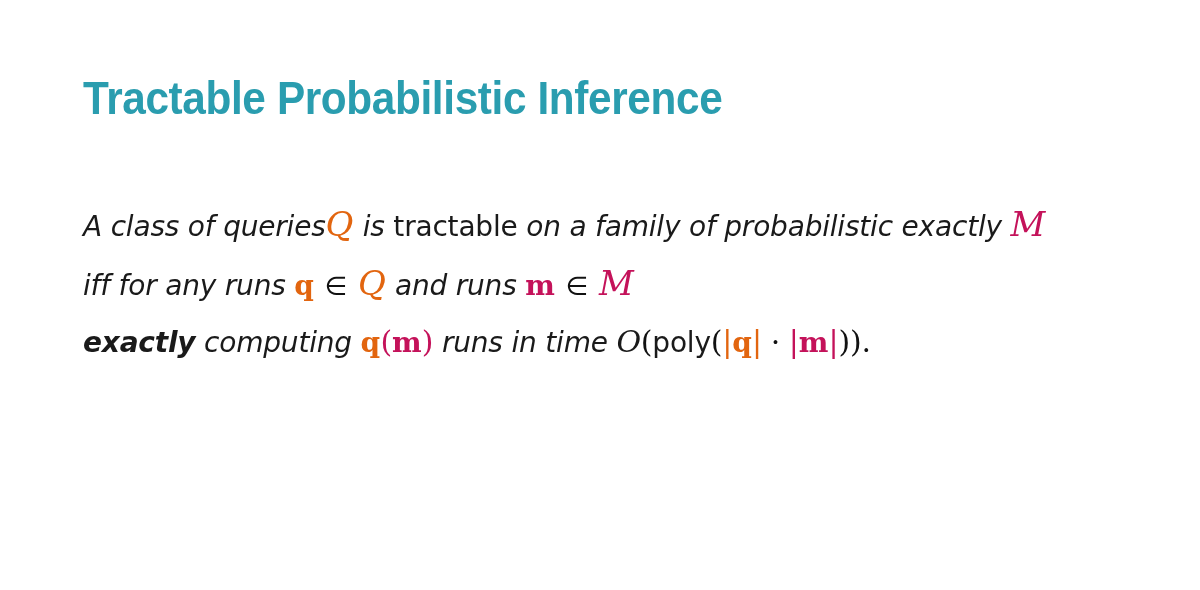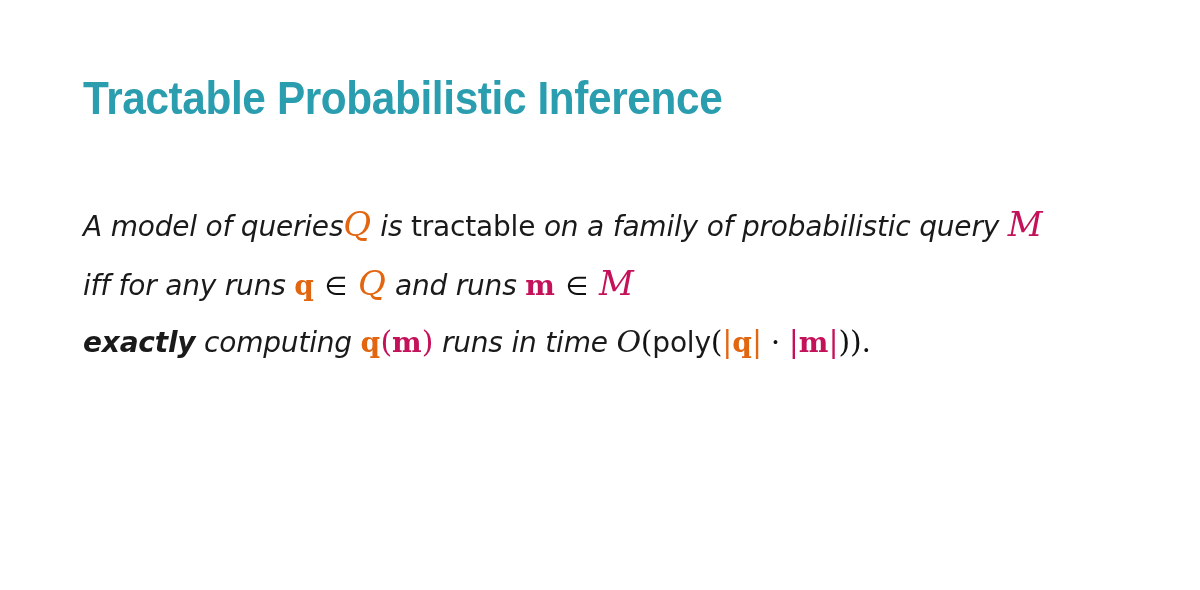--- a/index.html
+++ b/index.html
@@ -97,21 +97,21 @@
 </head>
 <body>
 
 <div class="slide">
 
   <div class="slide-title">Tractable Probabilistic Inference</div>
 
   <div class="body-block">
 
     <div class="body-line">
-      <span>A model of queries</span><span class="cal" style="color:#e2650f;">Q</span> <span>is</span> <span class="rm">tractable</span> <span>on a family of probabilistic query</span> <span class="cal" style="color:#c4125a;">M</span>
+      <span>A class of queries</span><span class="cal" style="color:#e2650f;">Q</span> <span>is</span> <span class="rm">tractable</span> <span>on a family of probabilistic exactly</span> <span class="cal" style="color:#c4125a;">M</span>
     </div>
 
     <div class="body-line">
       <span>iff for any runs</span> <span class="mathbf" style="color:#e2650f;">q</span> <span class="elem">∈</span> <span class="cal" style="color:#e2650f;">Q</span> <span>and runs</span> <span class="mathbf" style="color:#c4125a;">m</span> <span class="elem">∈</span> <span class="cal" style="color:#c4125a;">M</span>
     </div>
 
     <div class="body-line">
       <span class="bi">exactly</span> <span>computing</span> <span class="mathbf" style="color:#e2650f;">q</span><span class="op" style="color:#c4125a;">(</span><span class="mathbf" style="color:#c4125a;">m</span><span class="op" style="color:#c4125a;">)</span> <span>runs in time</span> <span class="mathit">O</span><span class="op">(</span><span class="rm">poly</span><span class="op">(</span><span class="op" style="color:#e2650f;">|</span><span class="mathbf" style="color:#e2650f;">q</span><span class="op" style="color:#e2650f;">|</span> <span class="op">·</span> <span class="op" style="color:#c4125a;">|</span><span class="mathbf" style="color:#c4125a;">m</span><span class="op" style="color:#c4125a;">|</span><span class="op">)</span><span class="op">)</span><span class="op">.</span>
     </div>
 

